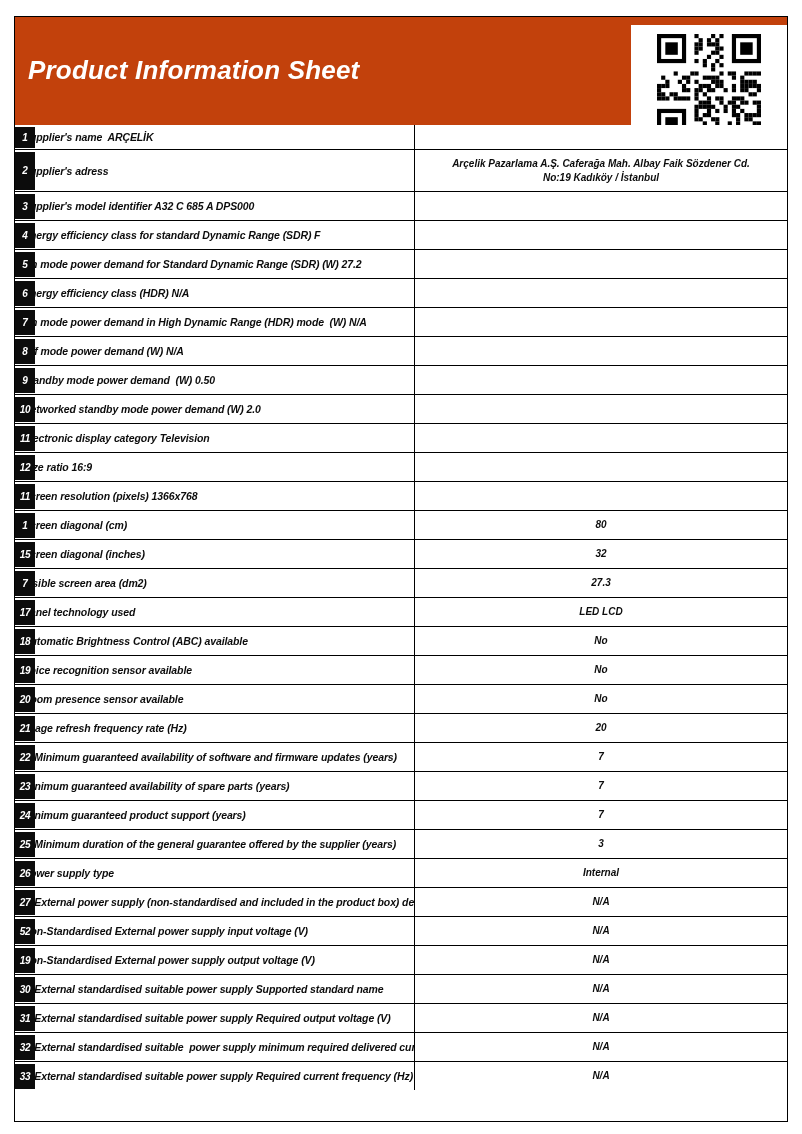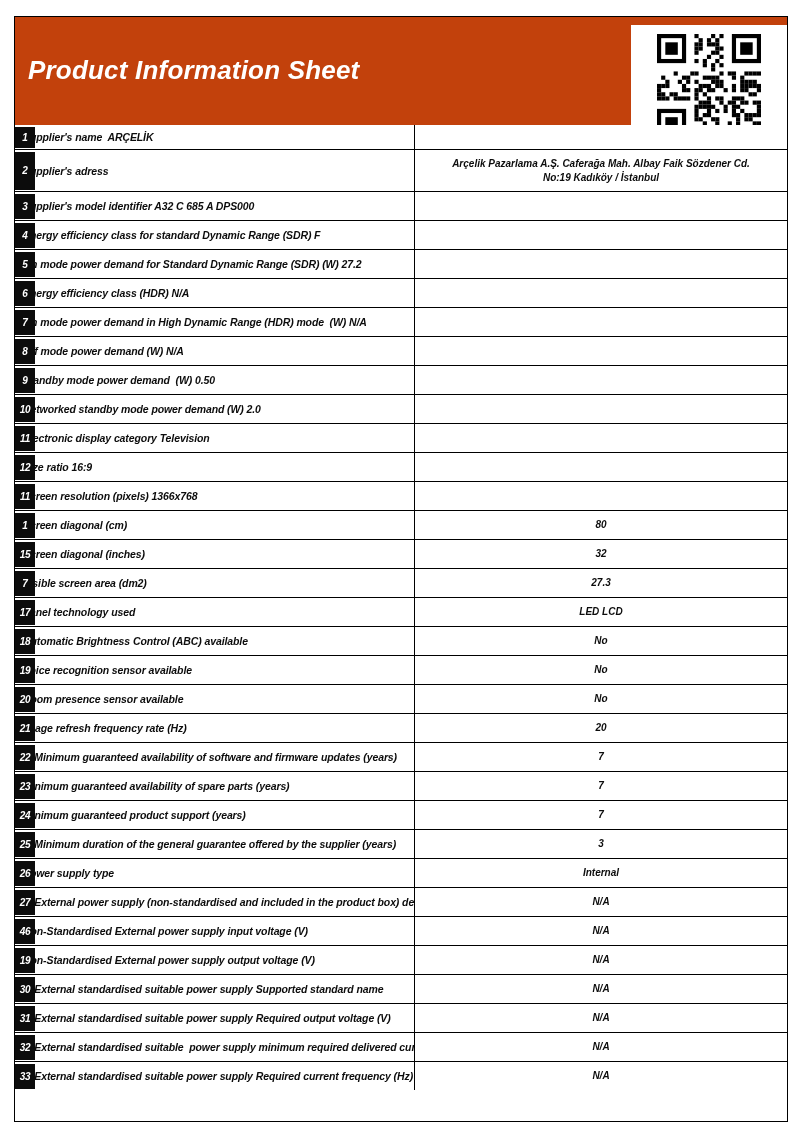--- a/index.html
+++ b/index.html
@@ -573,21 +573,21 @@
     </div>
     <div class="cell label-cell">
       <span class="label">    External power supply (non-standardised and included in the product box) description</span>
     </div>
     <div class="cell value-cell">
       <span class="value">N/A</span>
     </div>
   </div>
         <div class="row">
     <div class="badge">
-      <span class="num">46</span>
+      <span class="num">52</span>
     </div>
     <div class="cell label-cell">
       <span class="label">Non-Standardised External power supply input voltage (V)</span>
     </div>
     <div class="cell value-cell">
       <span class="value">N/A</span>
     </div>
   </div>
         <div class="row">
     <div class="badge">

